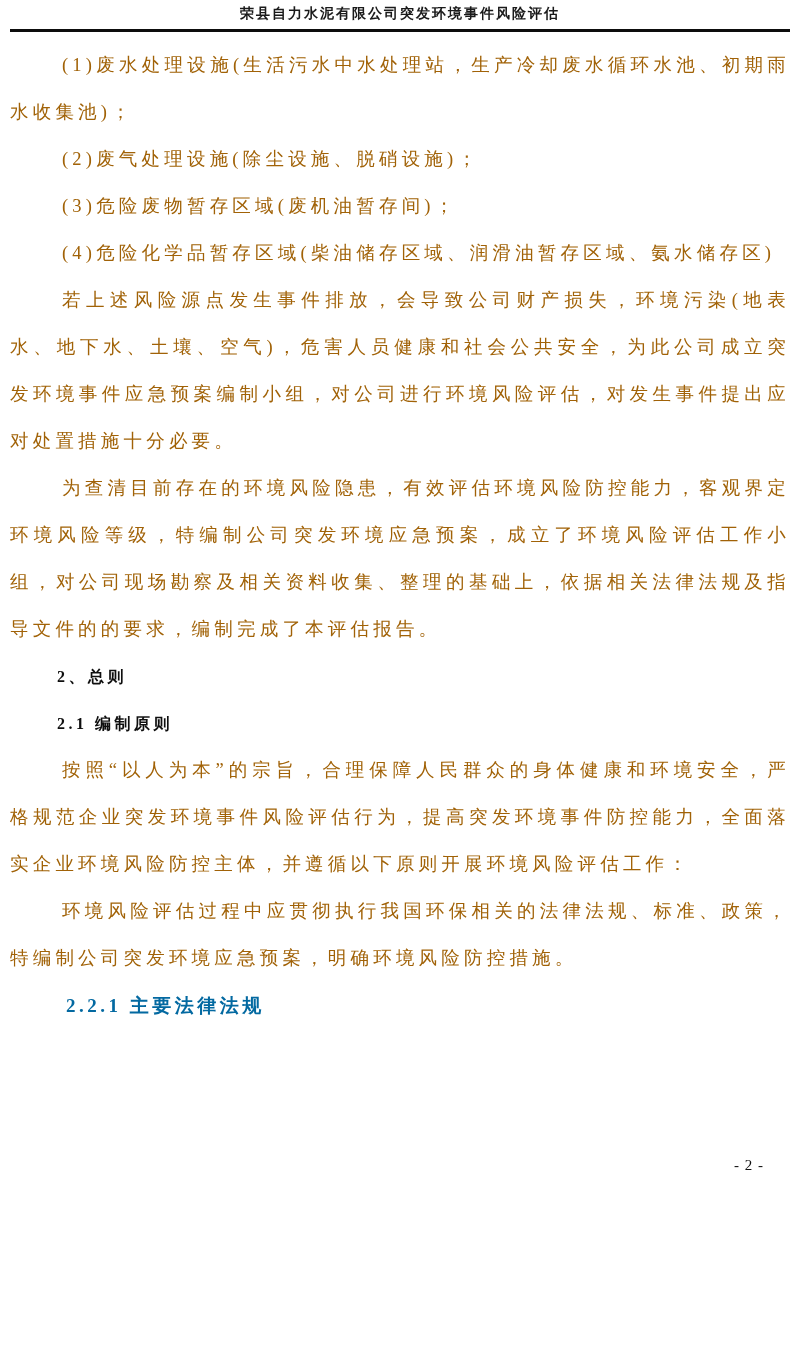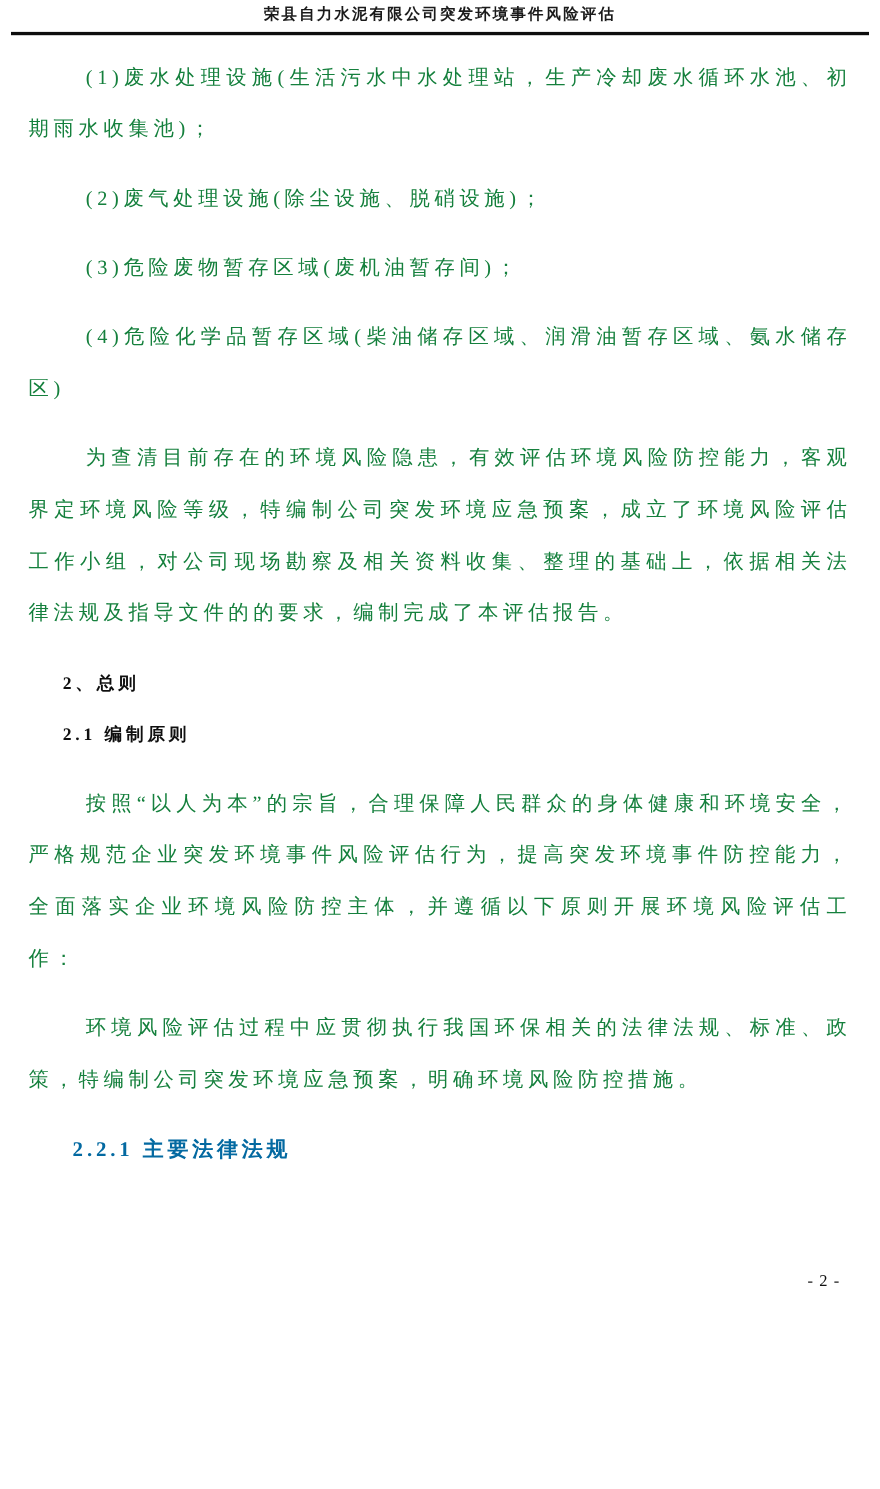--- a/index.html
+++ b/index.html
@@ -37,27 +37,27 @@
   .header-rule {
     height: 0;
     border-bottom: 3px solid #0d0d0d;
     margin-top: 6px;
   }
   
   .doc-body {
     margin-top: 10px;
   }
   .para {
-    margin: 16px;
+    margin: 0;
     font-size: 18.5px;
     line-height: 47px;
     letter-spacing: 4.2px;
     text-align: justify;
     font-weight: normal;
-    color: #15803d;
+    color: #a16207;
   }
   .body-indent { text-indent: 52px; }
   .body-flush  { text-indent: 0; }
   .heading-1, .heading-2 {
     margin: 0;
     font-size: 16px;
     line-height: 47px;
     letter-spacing: 3.5px;
     font-weight: bold;
     text-indent: 47px;
@@ -92,20 +92,21 @@
   <header class="page-header">
     <div class="header-title">荣县自力水泥有限公司突发环境事件风险评估</div>
     <div class="header-rule"></div>
   </header>
 
   <main class="doc-body">
     <p class="para body-indent">(1)废水处理设施(生活污水中水处理站，生产冷却废水循环水池、初期雨水收集池)；</p>
     <p class="para body-indent">(2)废气处理设施(除尘设施、脱硝设施)；</p>
     <p class="para body-indent">(3)危险废物暂存区域(废机油暂存间)；</p>
     <p class="para body-indent">(4)危险化学品暂存区域(柴油储存区域、润滑油暂存区域、氨水储存区)</p>
+    <p class="para body-indent">若上述风险源点发生事件排放，会导致公司财产损失，环境污染(地表水、地下水、土壤、空气)，危害人员健康和社会公共安全，为此公司成立突发环境事件应急预案编制小组，对公司进行环境风险评估，对发生事件提出应对处置措施十分必要。</p>
     <p class="para body-indent">为查清目前存在的环境风险隐患，有效评估环境风险防控能力，客观界定环境风险等级，特编制公司突发环境应急预案，成立了环境风险评估工作小组，对公司现场勘察及相关资料收集、整理的基础上，依据相关法律法规及指导文件的的要求，编制完成了本评估报告。</p>
 
     <h2 class="heading-1">2、总则</h2>
     <h3 class="heading-2">2.1 编制原则</h3>
 
     <p class="para body-indent">按照“以人为本”的宗旨，合理保障人民群众的身体健康和环境安全，严格规范企业突发环境事件风险评估行为，提高突发环境事件防控能力，全面落实企业环境风险防控主体，并遵循以下原则开展环境风险评估工作：</p>
     <p class="para body-indent">环境风险评估过程中应贯彻执行我国环保相关的法律法规、标准、政策，特编制公司突发环境应急预案，明确环境风险防控措施。</p>
 
     <h4 class="heading-3">2.2.1 主要法律法规</h4>
   </main>

